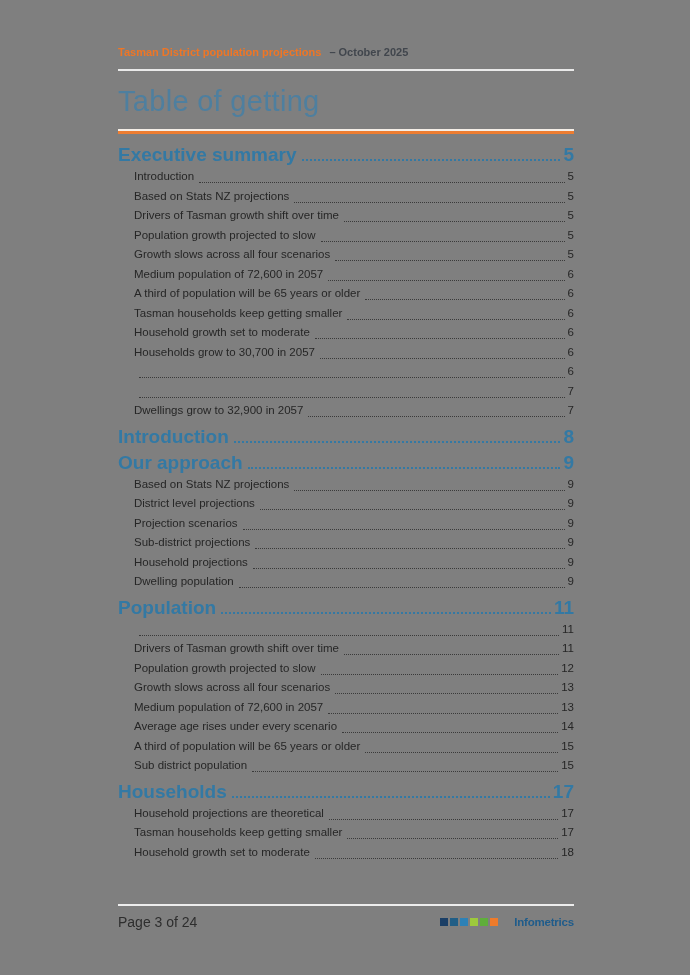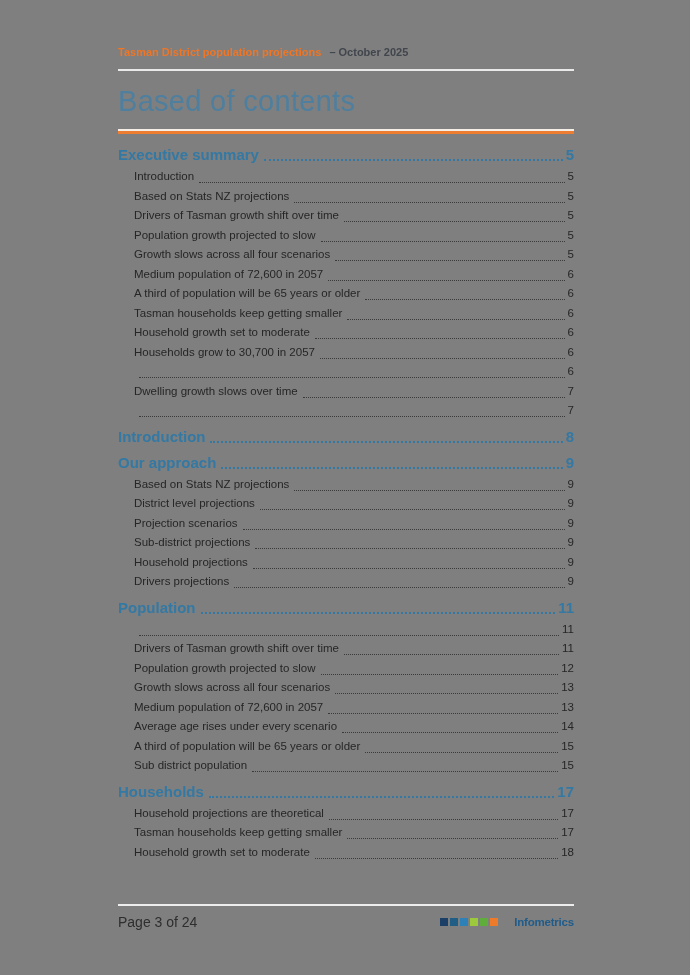--- a/index.html
+++ b/index.html
@@ -23,21 +23,21 @@
     font-weight:normal;
     color:#4E7F9F;
     letter-spacing:0.3px;
   }
   .title-rule{margin-top:11px;height:3px;background:#ED7D31;border-top:2px solid #F4EEE7;}
 
   .toc{margin-top:10px;}
   .sec-row{
     display:flex;align-items:flex-end;
     color:#3379A4;font-weight:bold;
-    font-size:15px;line-height:21px;
+    font-size:19px;line-height:21px;
     margin-top:5px;margin-bottom:2px;
     cursor:pointer;
   }
   .item-row{
     display:flex;align-items:flex-end;
     color:#262626;
     font-size:11.5px;line-height:19.5px;height:19.5px;
     padding-left:16px;
     cursor:pointer;
   }
@@ -59,21 +59,21 @@
 
 <div class="page">
   <div class="content">
 
     <div class="doc-header">
       <span class="hdr-orange">Tasman District population projections</span>
       <span class="hdr-dark">– October 2025</span>
     </div>
     <div class="hdr-rule"></div>
 
-    <h1 class="doc-title">Based of contents</h1>
+    <h1 class="doc-title">Table of getting</h1>
     <div class="title-rule"></div>
 
     <nav class="toc" id="toc">
         <div class="sec-row">
           <span class="sec-label">Executive summary</span>
           <span class="lead"></span>
           <span class="sec-page">5</span>
         </div>
         <div class="item-row">
           <span class="item-label">Introduction</span>
@@ -123,25 +123,25 @@
         <div class="item-row">
           <span class="item-label">Households grow to 30,700 in 2057</span>
           <span class="lead"></span>
           <span class="item-page">6</span>
         </div>
         <div class="item-row">
           <span class="lead"></span>
           <span class="item-page">6</span>
         </div>
         <div class="item-row">
-          <span class="item-label">Dwelling growth slows over time</span>
           <span class="lead"></span>
           <span class="item-page">7</span>
         </div>
         <div class="item-row">
+          <span class="item-label">Dwellings grow to 32,900 in 2057</span>
           <span class="lead"></span>
           <span class="item-page">7</span>
         </div>
         <div class="sec-row">
           <span class="sec-label">Introduction</span>
           <span class="lead"></span>
           <span class="sec-page">8</span>
         </div>
         <div class="sec-row">
           <span class="sec-label">Our approach</span>
@@ -167,21 +167,21 @@
           <span class="item-label">Sub-district projections</span>
           <span class="lead"></span>
           <span class="item-page">9</span>
         </div>
         <div class="item-row">
           <span class="item-label">Household projections</span>
           <span class="lead"></span>
           <span class="item-page">9</span>
         </div>
         <div class="item-row">
-          <span class="item-label">Drivers projections</span>
+          <span class="item-label">Dwelling population</span>
           <span class="lead"></span>
           <span class="item-page">9</span>
         </div>
         <div class="sec-row">
           <span class="sec-label">Population</span>
           <span class="lead"></span>
           <span class="sec-page">11</span>
         </div>
         <div class="item-row">
           <span class="lead"></span>

